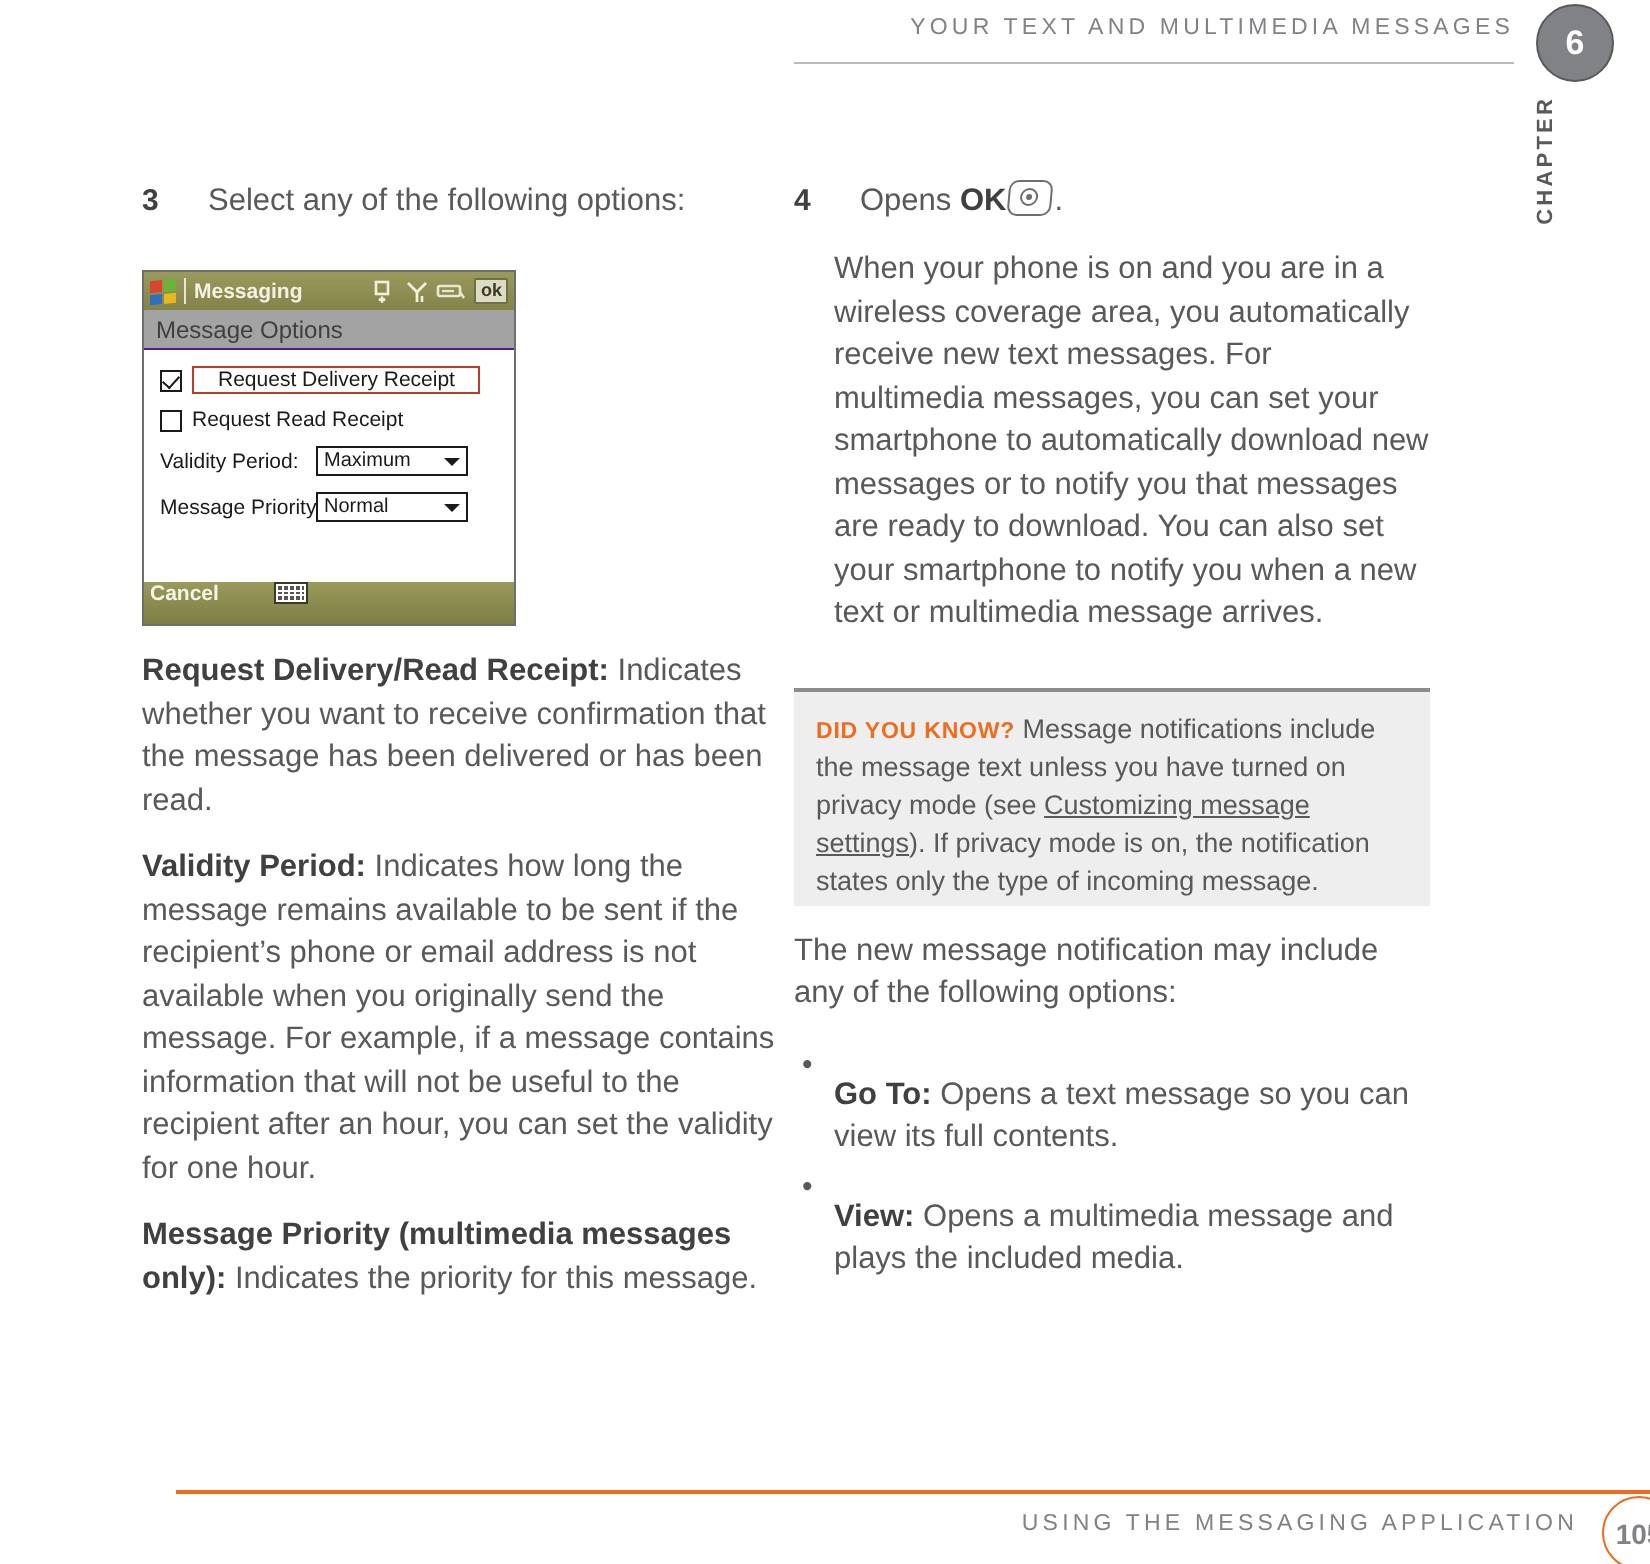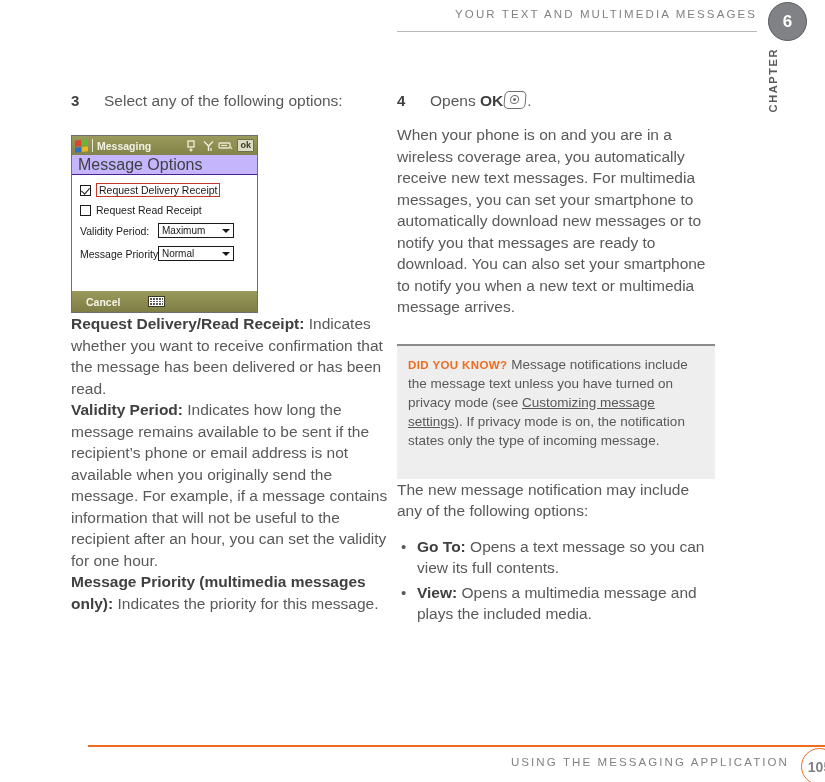--- a/index.html
+++ b/index.html
@@ -165,24 +165,24 @@
     line-height: 11px;
     padding: 0 2px;
     border: 1px solid #6f6f48;
     border-radius: 1px;
   }
   .dev-subtitle {
     height: 19px;
     display: flex;
     align-items: center;
     padding-left: 6px;
-    font-size: 16px;
+    font-size: 12px;
     color: #3f3f3f;
     border-bottom: 5px solid #4c1d95;
-    background: #c4b5fd;
+    background: #a3a3a3;
   }
   .dev-body {
     position: absolute;
     top: 39px; left: 0; right: 0; bottom: 21px;
     background: #ffffff;
     padding: 8px 8px 0 8px;
     box-sizing: border-box;
   }
   .dev-row {
     display: flex;
@@ -207,21 +207,21 @@
     border-width: 0 1.6px 1.6px 0;
     transform: rotate(42deg);
   }
   .dev-label {
     font-size: 10.5px;
     color: #1a1a1a;
     white-space: nowrap;
   }
   .dev-label.focus {
     border: 1px solid #c0392b;
-    padding: 0 2px;
+    padding: 0 12px;
     line-height: 12px;
   }
   .dev-field-row {
     display: flex;
     align-items: center;
     margin-bottom: 8px;
   }
   .dev-field-label {
     font-size: 10.5px;
     color: #1a1a1a;
@@ -248,22 +248,21 @@
     border-left: 4px solid transparent;
     border-right: 4px solid transparent;
     border-top: 4px solid #1a1a1a;
   }
   .dev-softbar {
     position: absolute;
     left: 0; right: 0; bottom: 0;
     height: 21px;
     background: linear-gradient(#9a9a5c, #7d7d45);
     display: flex;
-    align-items: center;
-    padding-left: 14px;
+    padding-left: 3px;
     gap: 28px;
   }
   .softkey {
     color: #f5f5e6;
     font-size: 10.5px;
     font-weight: bold;
   }
   .kbd-icon {
     width: 17px; height: 11px;
     background: #ffffff;
@@ -275,23 +274,23 @@
     padding: 1px;
     box-sizing: border-box;
   }
   .kbd-icon i { background:#555; display:block; }
 
   
   .para {
     font-size: 15.5px;
     line-height: 21.5px;
     color: #58595b;
-    margin-top: 0;
-  }
-  .para.tight { margin-top: 13px; }
+    margin-top: 12px;
+  }
+  .para.tight { margin-top: 13px; margin-left: 20px; }
   .sec-head {
     font-size: 15.5px;
     font-weight: bold;
     color: #404041;
     margin-top: 24px;
     line-height: 20px;
   }
 
   
   .okkey {
@@ -320,21 +319,21 @@
     width: 3px; height: 3px;
     background: #6d6e71;
     border-radius: 50%;
   }
 
   
   .tipbox {
     margin-top: 26px;
     background: #eeeeee;
     border-top: 2px solid #8b8c8e;
-    padding: 9px 11px 29px 11px;
+    padding: 9px 11px 3px 11px;
     box-sizing: border-box;
     width: 318px;
   }
   .tipbox .tip-label {
     color: #ef6c1f;
     font-weight: bold;
     font-size: 11.5px;
     letter-spacing: 0.4px;
   }
   .tipbox .tip-text {
@@ -358,21 +357,21 @@
   }
   .bullet-dot {
     flex: 0 0 20px;
     width: 20px;
     text-align: left;
     padding-left: 4px;
     box-sizing: border-box;
     color: #58595b;
     font-size: 15px;
   }
-  .bullet-body { flex: 1 1 auto; }
+  .bullet-body { flex: 1 1 auto; margin-top: 15px; }
 
   
   .page-footer {
     position: absolute;
     bottom: 0;
     left: 0;
     width: 825px;
     height: 50px;
     margin-left: 20px;
   }

